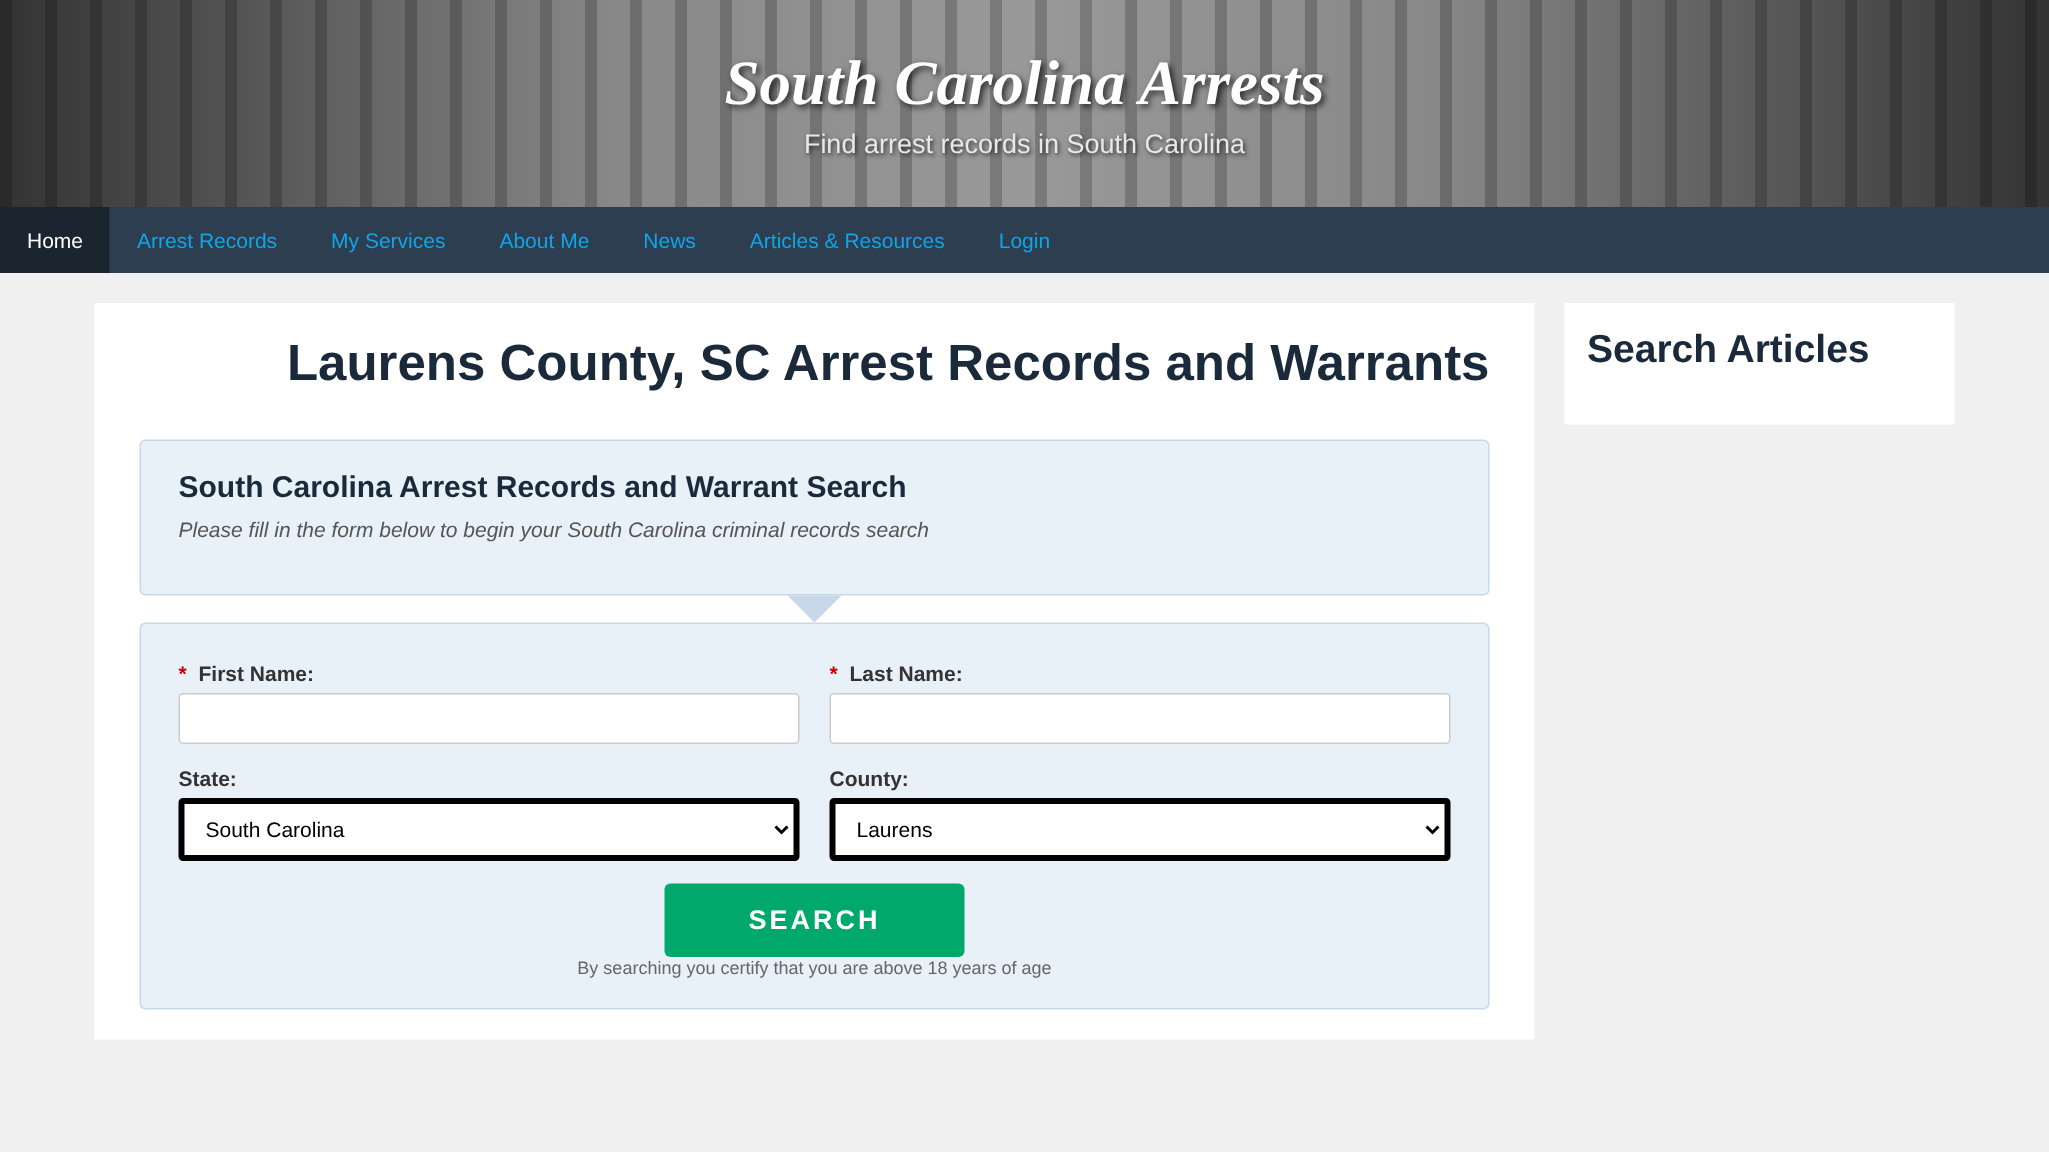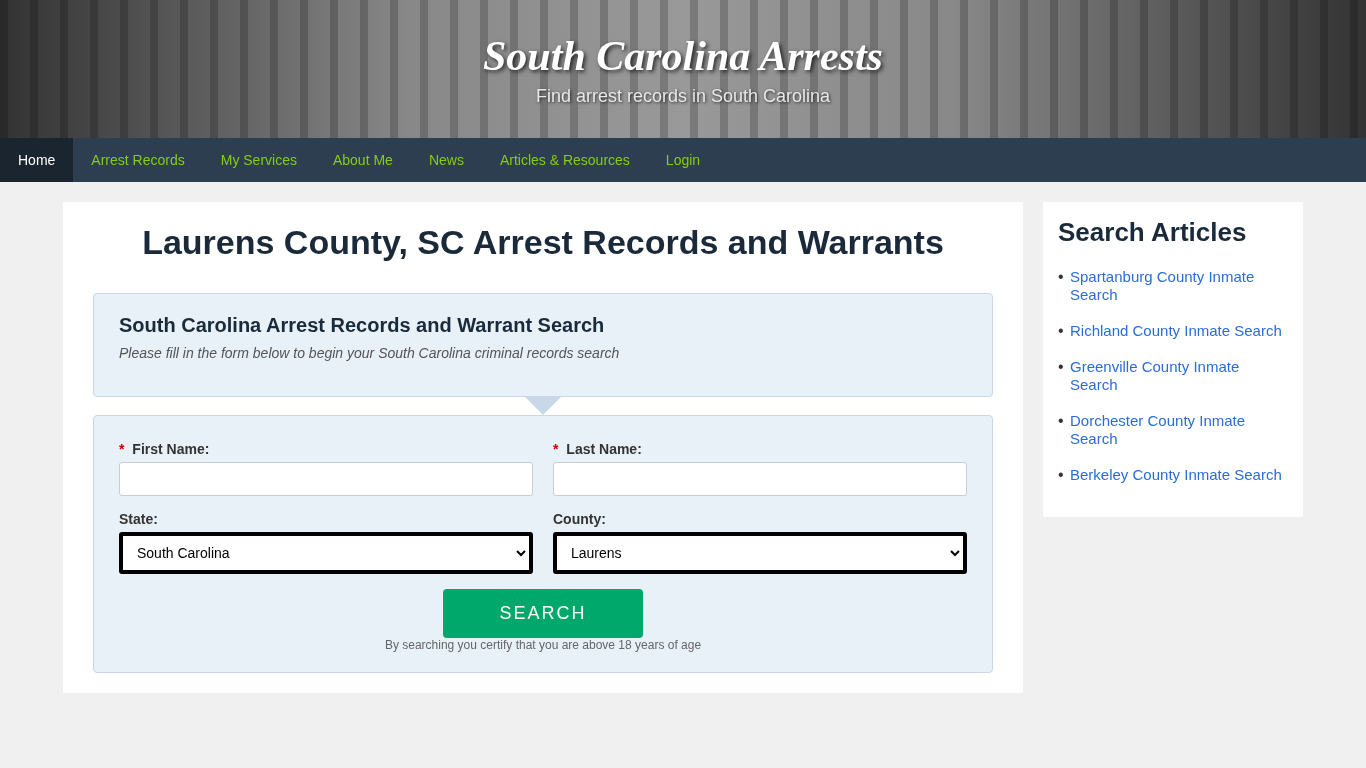--- a/index.html
+++ b/index.html
@@ -56,21 +56,21 @@
 
     
     nav {
       background: #2c3e50;
       display: flex;
       align-items: flex-end;
     }
     nav a {
       display: inline-block;
       padding: 14px 18px;
-      color: #84cc16;
+      color: #0ea5e9;
       text-decoration: none;
       font-size: 14px;
       font-weight: 500;
     }
     nav a.active { background: #1a252f; color: #fff; }
 
     
     .page-wrapper {
       display: flex;
       max-width: 1270px;
@@ -86,21 +86,21 @@
     .sidebar {
       width: 260px;
       flex-shrink: 0;
     }
 
     
     .page-heading {
       font-size: 34px;
       font-weight: bold;
       color: #1a2a3a;
-      text-align: center;
+      text-align: right;
       margin-bottom: 30px;
       line-height: 1.2;
     }
 
     
     .form-box {
       border: 1px solid #c8d8e8;
       border-radius: 4px;
       background: #e8f0f8;
       padding: 20px 25px;
@@ -175,21 +175,21 @@
     }
 
     .search-btn {
       display: block;
       width: 200px;
       margin: 15px auto 0;
       padding: 14px;
       background: #00a86b;
       color: #fff;
       font-size: 18px;
-      font-weight: normal;
+      font-weight: bold;
       letter-spacing: 2px;
       border: none;
       border-radius: 4px;
       cursor: pointer;
       text-align: center;
     }
 
     .form-note {
       text-align: center;
       font-size: 12px;
@@ -297,33 +297,16 @@
       </div>
 
       <button class="search-btn">SEARCH</button>
       <div class="form-note">By searching you certify that you are above 18 years of age</div>
     </div>
   </main>
 
   <aside class="sidebar">
     <div class="sidebar-box">
       <h2 class="sidebar-title">Search Articles</h2>
-      <ul class="sidebar-list">
-        <li>
-          <a href="#">Spartanburg County Inmate Search</a>
-        </li>
-        <li>
-          <a href="#">Richland County Inmate Search</a>
-        </li>
-        <li>
-          <a href="#">Greenville County Inmate Search</a>
-        </li>
-        <li>
-          <a href="#">Dorchester County Inmate Search</a>
-        </li>
-        <li>
-          <a href="#">Berkeley County Inmate Search</a>
-        </li>
-      </ul>
     </div>
   </aside>
 
 </div>
 
 </body></html>

